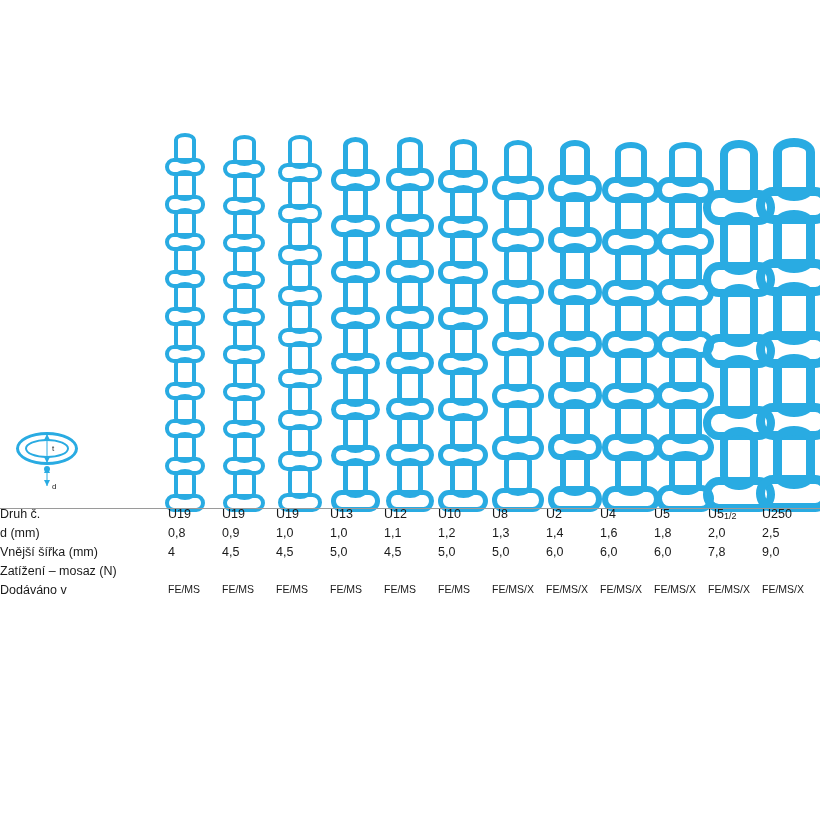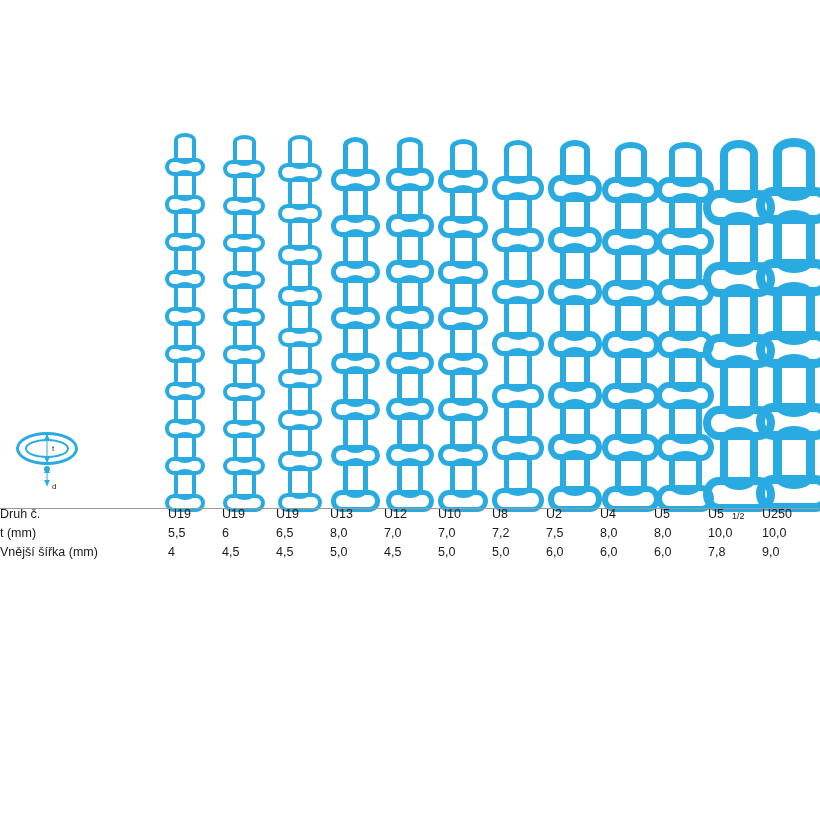--- a/index.html
+++ b/index.html
@@ -126,21 +126,20 @@
     top: 0;
     width: 820px;
     height: 1px;
     background: #9a9a9a;
   }
   sub.frac {
     font-size: 9px;
     vertical-align: baseline;
     position: relative;
     top: 1px;
-    margin-left: 8px;
   }
 </style>
 </head>
 <body>
 
 <div id="page">
 
   <div id="chains">
       <div class="chain-col" style="left: 165px; width: 40px; top: 133px; bottom: auto; height: 379px; flex-direction: column;">
         <div class="link v" style="border-width: 4px; border-color: rgb(41, 171, 226); width: 22px; height: 40px;"></div>
@@ -382,46 +381,76 @@
             <td class="val">U12</td>
             <td class="val">U10</td>
             <td class="val">U8</td>
             <td class="val">U2</td>
             <td class="val">U4</td>
             <td class="val">U5</td>
             <td class="val">U5<sub class="frac">1/2</sub></td>
             <td class="val">U250</td>
           </tr>
           <tr>
-            <td class="rowlabel">t (mm)</td>
-            <td class="val">5,5</td>
-            <td class="val">6</td>
-            <td class="val">6,5</td>
-            <td class="val">8,0</td>
-            <td class="val">7,0</td>
-            <td class="val">7,0</td>
-            <td class="val">7,2</td>
-            <td class="val">7,5</td>
-            <td class="val">8,0</td>
-            <td class="val">8,0</td>
-            <td class="val">10,0</td>
-            <td class="val">10,0</td>
+            <td class="rowlabel">d (mm)</td>
+            <td class="val">0,8</td>
+            <td class="val">0,9</td>
+            <td class="val">1,0</td>
+            <td class="val">1,0</td>
+            <td class="val">1,1</td>
+            <td class="val">1,2</td>
+            <td class="val">1,3</td>
+            <td class="val">1,4</td>
+            <td class="val">1,6</td>
+            <td class="val">1,8</td>
+            <td class="val">2,0</td>
+            <td class="val">2,5</td>
           </tr>
           <tr>
             <td class="rowlabel">Vnější šířka (mm)</td>
             <td class="val">4</td>
             <td class="val">4,5</td>
             <td class="val">4,5</td>
             <td class="val">5,0</td>
             <td class="val">4,5</td>
             <td class="val">5,0</td>
             <td class="val">5,0</td>
             <td class="val">6,0</td>
             <td class="val">6,0</td>
             <td class="val">6,0</td>
             <td class="val">7,8</td>
             <td class="val">9,0</td>
           </tr>
+          <tr>
+            <td class="rowlabel">Zatížení – mosaz (N)</td>
+            <td class="val"></td>
+            <td class="val"></td>
+            <td class="val"></td>
+            <td class="val"></td>
+            <td class="val"></td>
+            <td class="val"></td>
+            <td class="val"></td>
+            <td class="val"></td>
+            <td class="val"></td>
+            <td class="val"></td>
+            <td class="val"></td>
+            <td class="val"></td>
+          </tr>
+          <tr>
+            <td class="rowlabel">Dodáváno v</td>
+            <td class="val small">FE/MS</td>
+            <td class="val small">FE/MS</td>
+            <td class="val small">FE/MS</td>
+            <td class="val small">FE/MS</td>
+            <td class="val small">FE/MS</td>
+            <td class="val small">FE/MS</td>
+            <td class="val small">FE/MS/X</td>
+            <td class="val small">FE/MS/X</td>
+            <td class="val small">FE/MS/X</td>
+            <td class="val small">FE/MS/X</td>
+            <td class="val small">FE/MS/X</td>
+            <td class="val small">FE/MS/X</td>
+          </tr>
         </tbody>
     </table>
   </div>
 
 </div>
 
 </body></html>

